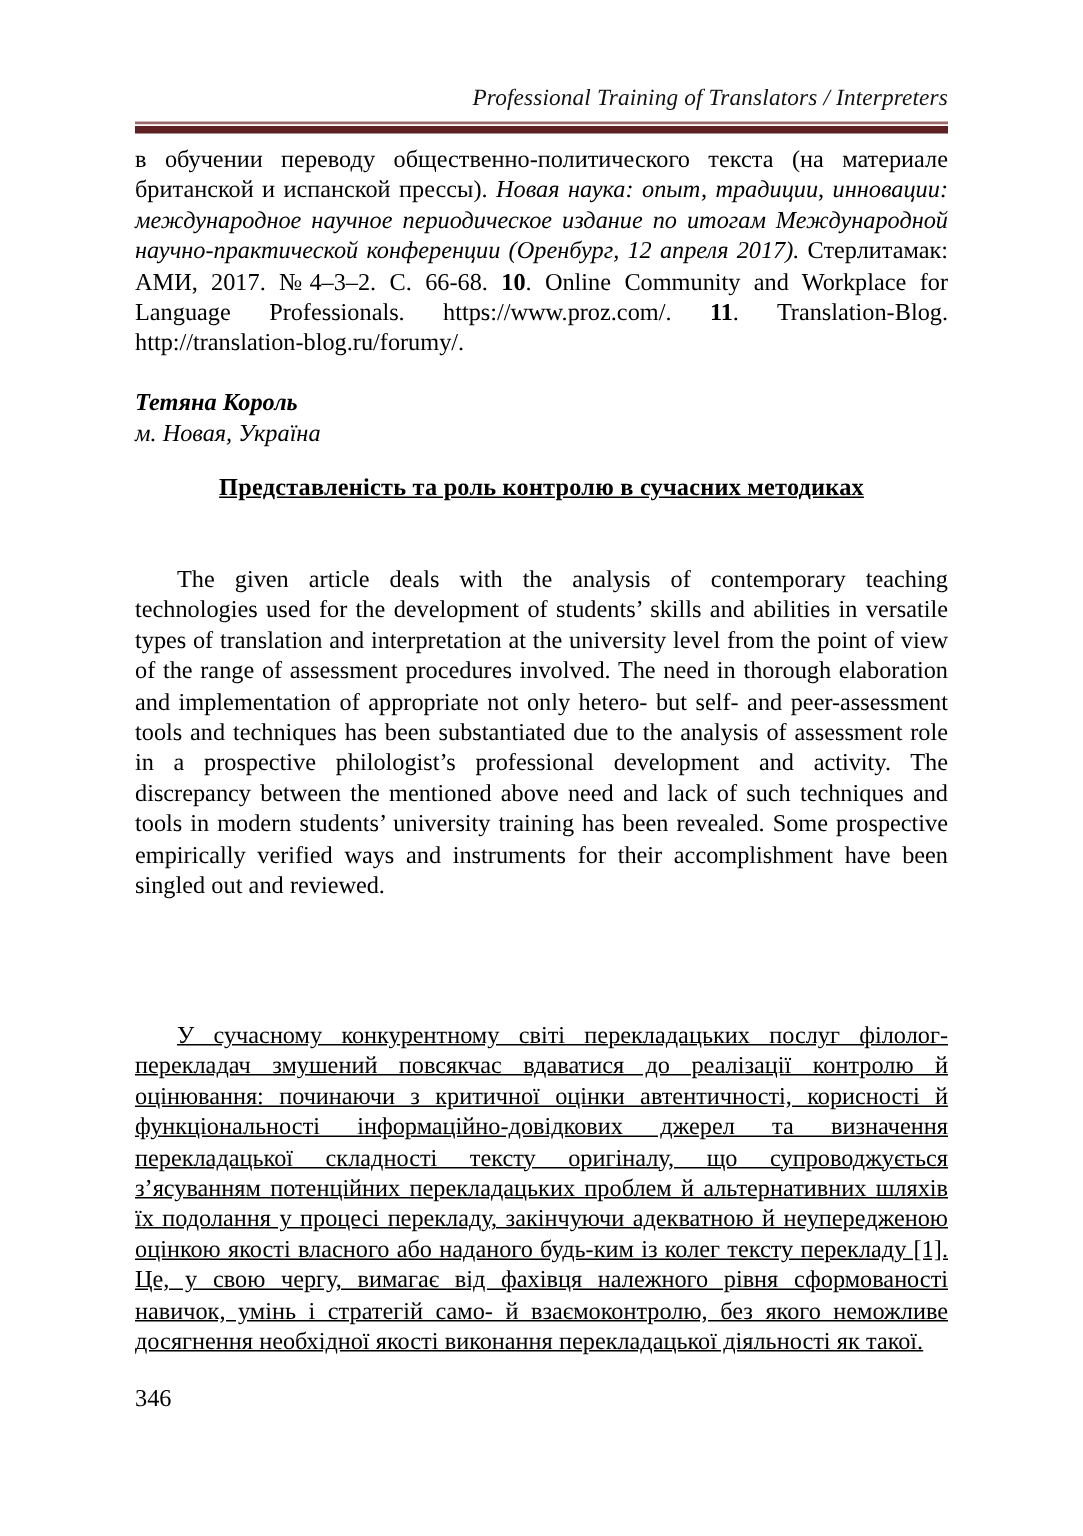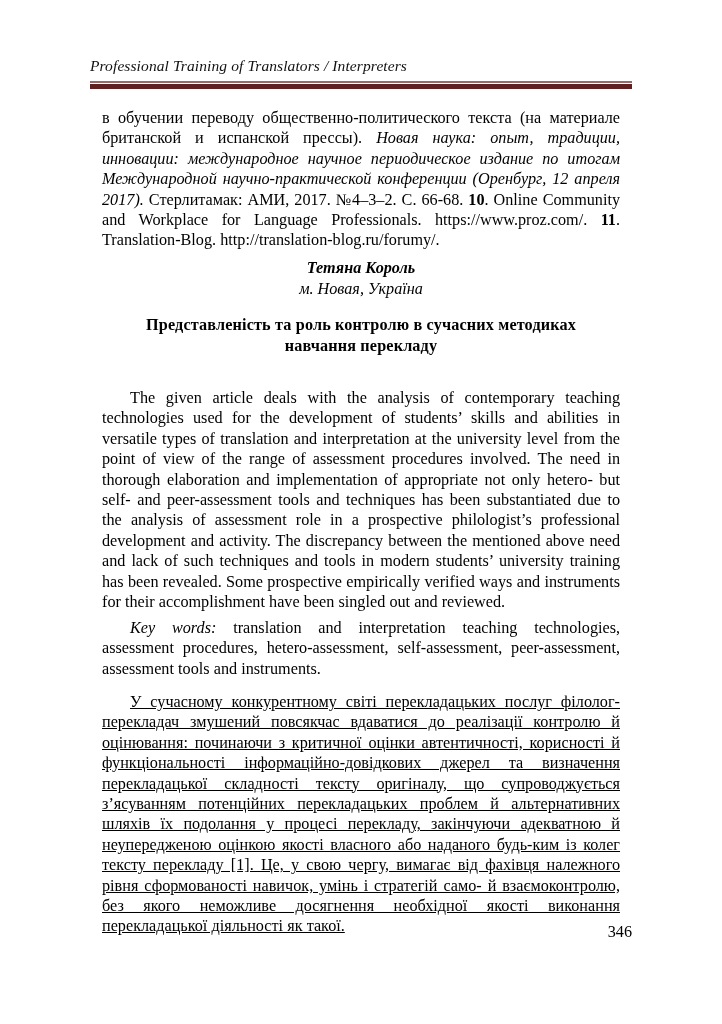--- a/index.html
+++ b/index.html
@@ -23,21 +23,21 @@
     width: 722px;
     height: 1024px;
   }
 
   
   .running-head {
     position: absolute;
     left: 90px;
     top: 57px;
     width: 542px;
-    text-align: left;
+    text-align: right;
     font-style: italic;
     font-size: 15.5px;
     letter-spacing: 0.1px;
     line-height: 1.1;
     color: #111111;
   }
   .rule-group {
     position: absolute;
     left: 90px;
     top: 81px;
@@ -60,21 +60,21 @@
   }
 
   
   .col {
     position: absolute;
     left: 90px;
     width: 542px;
   }
 
   p.body {
-    margin: 12px;
+    margin: 0;
     text-align: justify;
     text-align-last: left;
     font-size: 16.2px;
     line-height: 20.4px;
     hyphens: none;
     word-spacing: 0.1px;
   }
   p.body.indent {
     text-indent: 28px;
   }
@@ -89,21 +89,21 @@
     text-align: justify;
     text-align-last: left;
   }
 
   
   .author-block {
     position: absolute;
     left: 90px;
     top: 258px;
     width: 542px;
-    text-align: center;
+    text-align: left;
     line-height: 21px;
   }
   .author-name {
     font-weight: bold;
     font-style: italic;
     font-size: 16.2px;
     display: block;
   }
   .author-city {
     font-style: italic;
@@ -115,20 +115,21 @@
   .article-title {
     position: absolute;
     left: 90px;
     top: 315px;
     width: 542px;
     text-align: center;
     font-weight: bold;
     font-size: 16.2px;
     line-height: 21px;
     letter-spacing: 0.15px;
+    text-decoration: underline;
   }
   .article-title .ln {
     display: block;
   }
 
   
   .abstract {
     top: 376px;
     font-family: Liberation Serif, serif;
   }
@@ -139,21 +140,21 @@
     top: 680px;
     text-decoration: underline;
   }
 
   
   .page-number {
     position: absolute;
     left: 90px;
     top: 923px;
     width: 542px;
-    text-align: right;
+    text-align: left;
     font-size: 16.2px;
   }
 </style>
 </head>
 <body>
 
 <div class="page">
 
   <div class="running-head">Professional Training of Translators / Interpreters</div>
 
@@ -167,30 +168,26 @@
     <p class="body"><span>в обучении переводу общественно-политического текста (на материале британской и испанской прессы). </span><span class="it">Новая наука: опыт, традиции, инновации: международное научное периодическое издание по итогам Международной научно-практической конференции (Оренбург, 12 апреля 2017). </span><span>Стерлитамак: АМИ, 2017. №4–3–2. С. 66-68. </span><span class="bd">10</span><span>. Online Community and Workplace for Language Professionals. https://www.proz.com/. </span><span class="bd">11</span><span>. Translation-Blog. http://translation-blog.ru/forumy/.</span></p>
   </div>
 
   <div class="author-block">
     <span class="author-name">Тетяна Король</span>
     <span class="author-city">м. Новая, Україна</span>
   </div>
 
   <div class="article-title">
     <span class="ln">Представленість та роль контролю в сучасних методиках</span>
-    <span class="ln">навчання перекладу</span>
   </div>
 
   <div class="col abstract">
     <p class="body indent">The given article deals with the analysis of contemporary teaching technologies used for the development of students’ skills and abilities in versatile types of translation and interpretation at the university level from the point of view of the range of assessment procedures involved. The need in thorough elaboration and implementation of appropriate not only hetero- but self- and peer-assessment tools and techniques has been substantiated due to the analysis of assessment role in a prospective philologist’s professional development and activity. The discrepancy between the mentioned above need and lack of such techniques and tools in modern students’ university training has been revealed. Some prospective empirically verified ways and instruments for their accomplishment have been singled out and reviewed.</p>
   </div>
 
-  <div class="col keywords">
-    <p class="body indent"><span class="it">Key words:</span><span> translation and interpretation teaching technologies, assessment procedures, hetero-assessment, self-assessment, peer-assessment, assessment tools and instruments.</span></p>
-  </div>
 
   <div class="col ukr">
     <p class="body indent">У сучасному конкурентному світі перекладацьких послуг філолог-перекладач змушений повсякчас вдаватися до реалізації контролю й оцінювання: починаючи з критичної оцінки автентичності, корисності й функціональності інформаційно-довідкових джерел та визначення перекладацької складності тексту оригіналу, що супроводжується з’ясуванням потенційних перекладацьких проблем й альтернативних шляхів їх подолання у процесі перекладу, закінчуючи адекватною й неупередженою оцінкою якості власного або наданого будь-ким із колег тексту перекладу [1]. Це, у свою чергу, вимагає від фахівця належного рівня сформованості навичок, умінь і стратегій само- й взаємоконтролю, без якого неможливе досягнення необхідної якості виконання перекладацької діяльності як такої.</p>
   </div>
 
   <div class="page-number">346</div>
 
 </div>
 
 </body></html>

